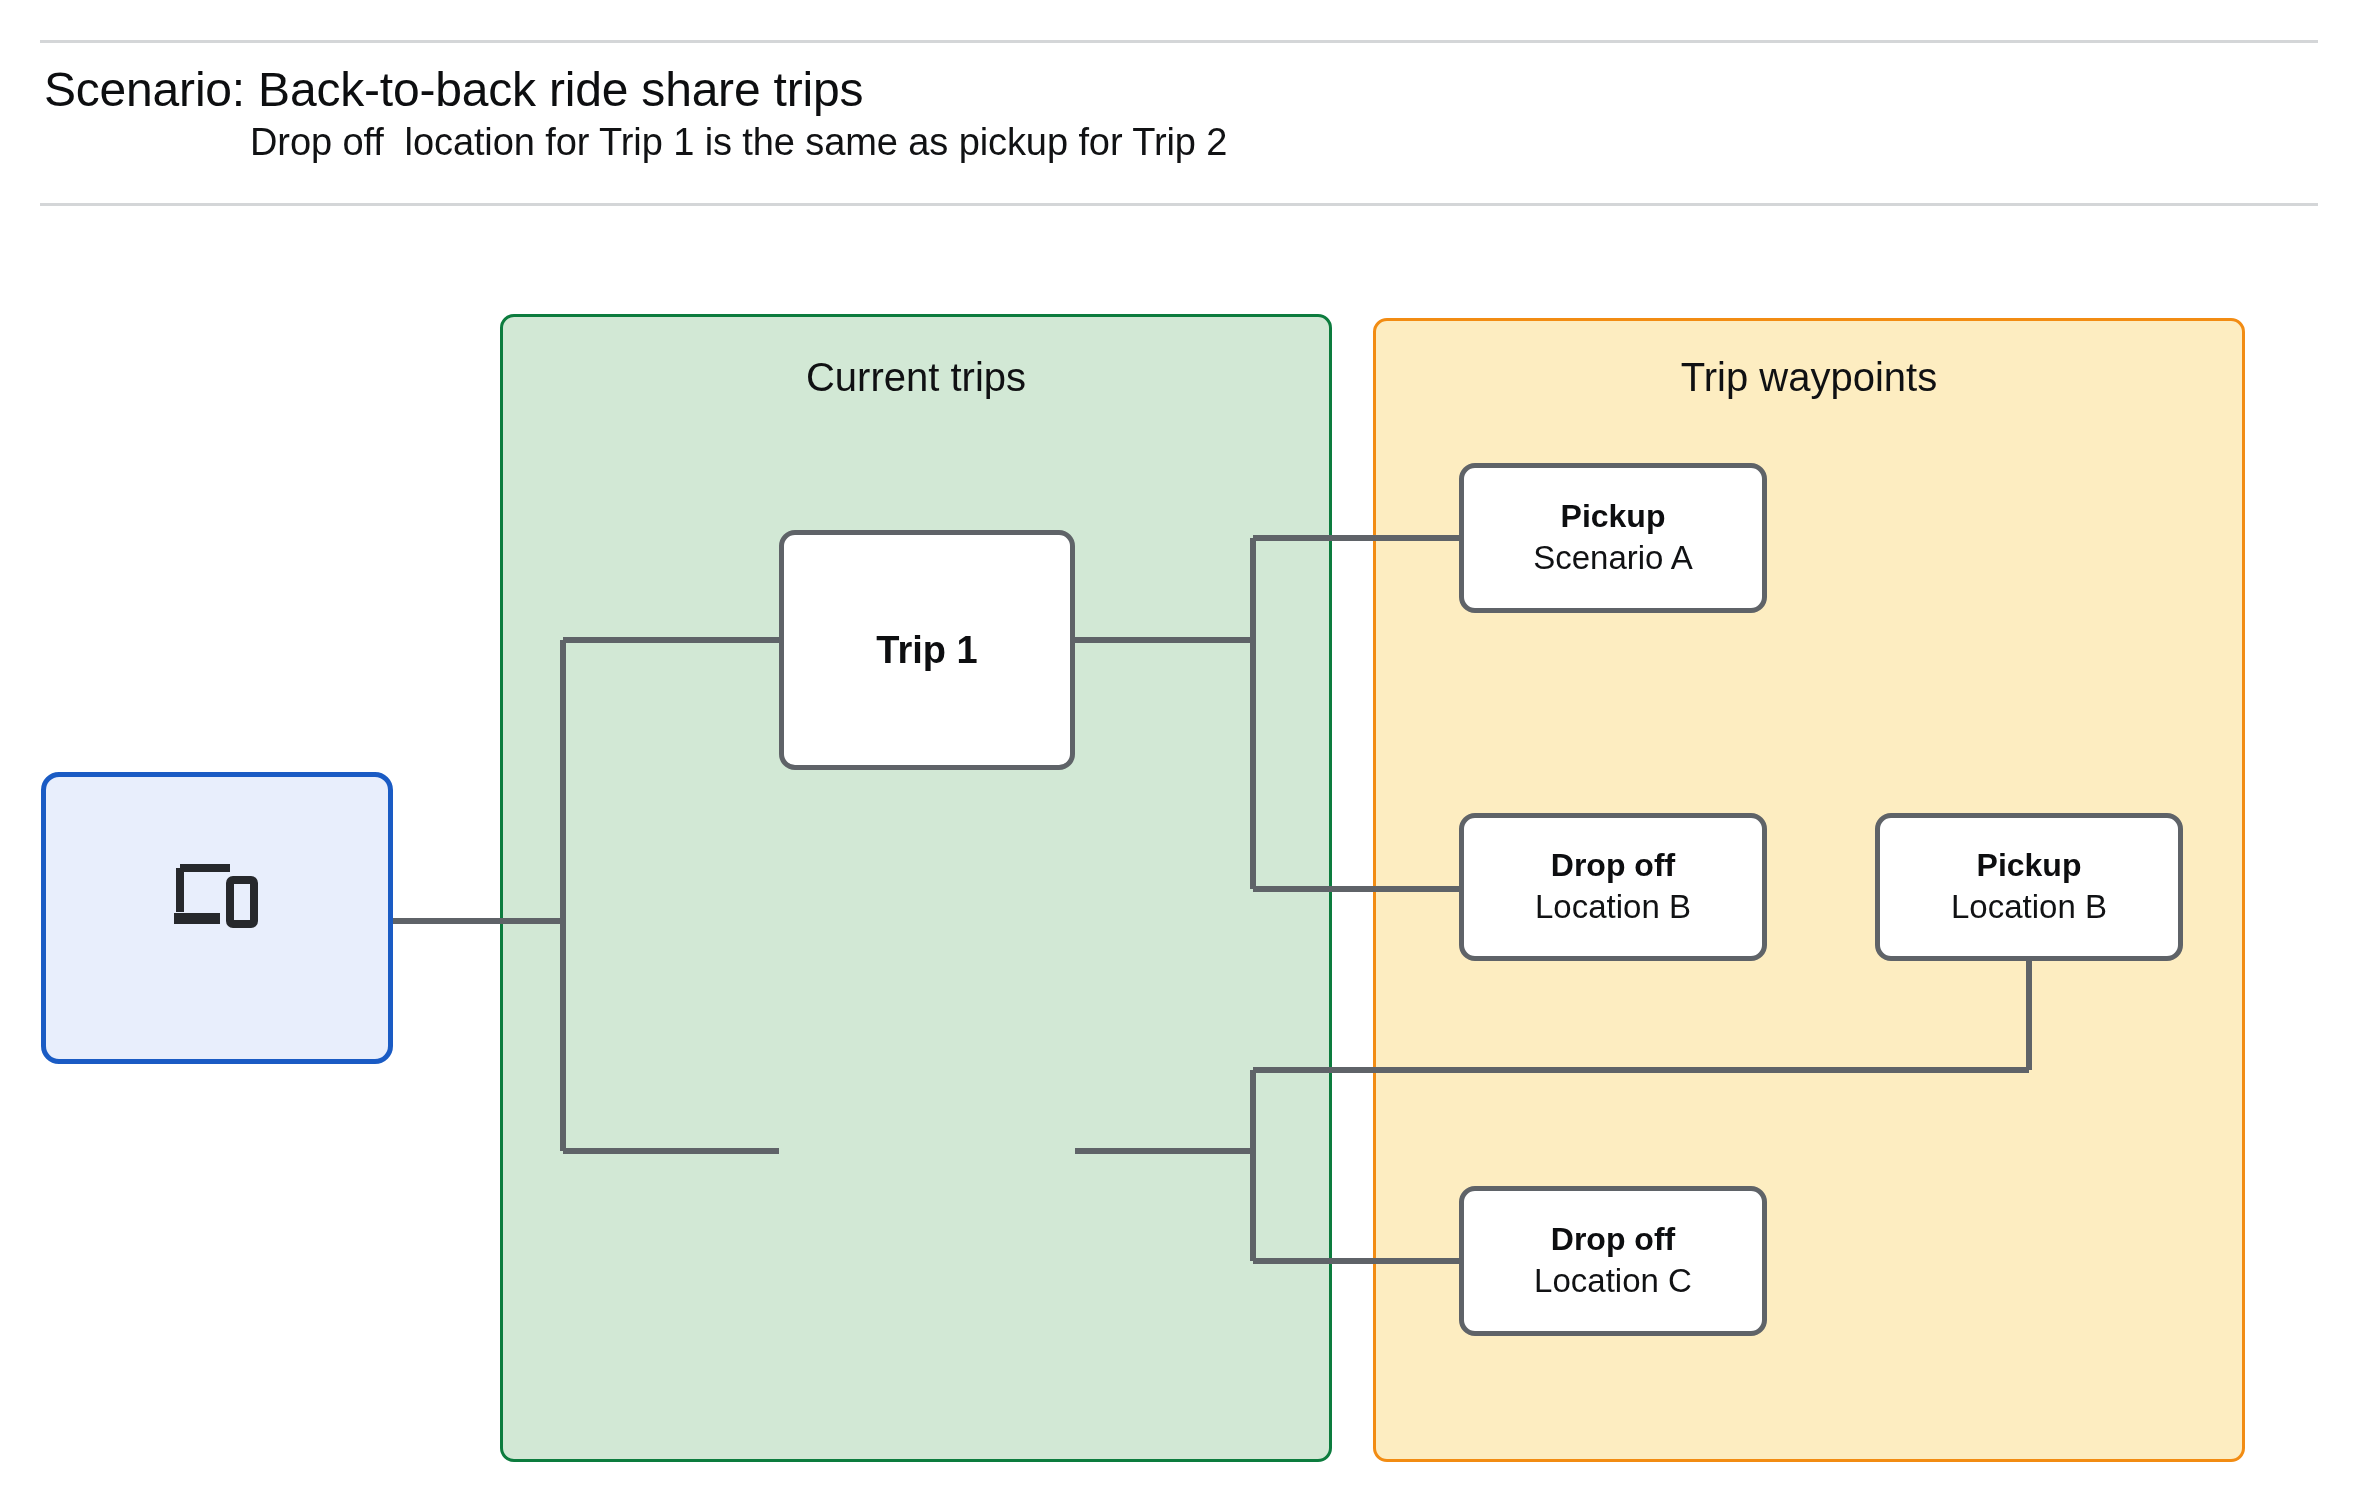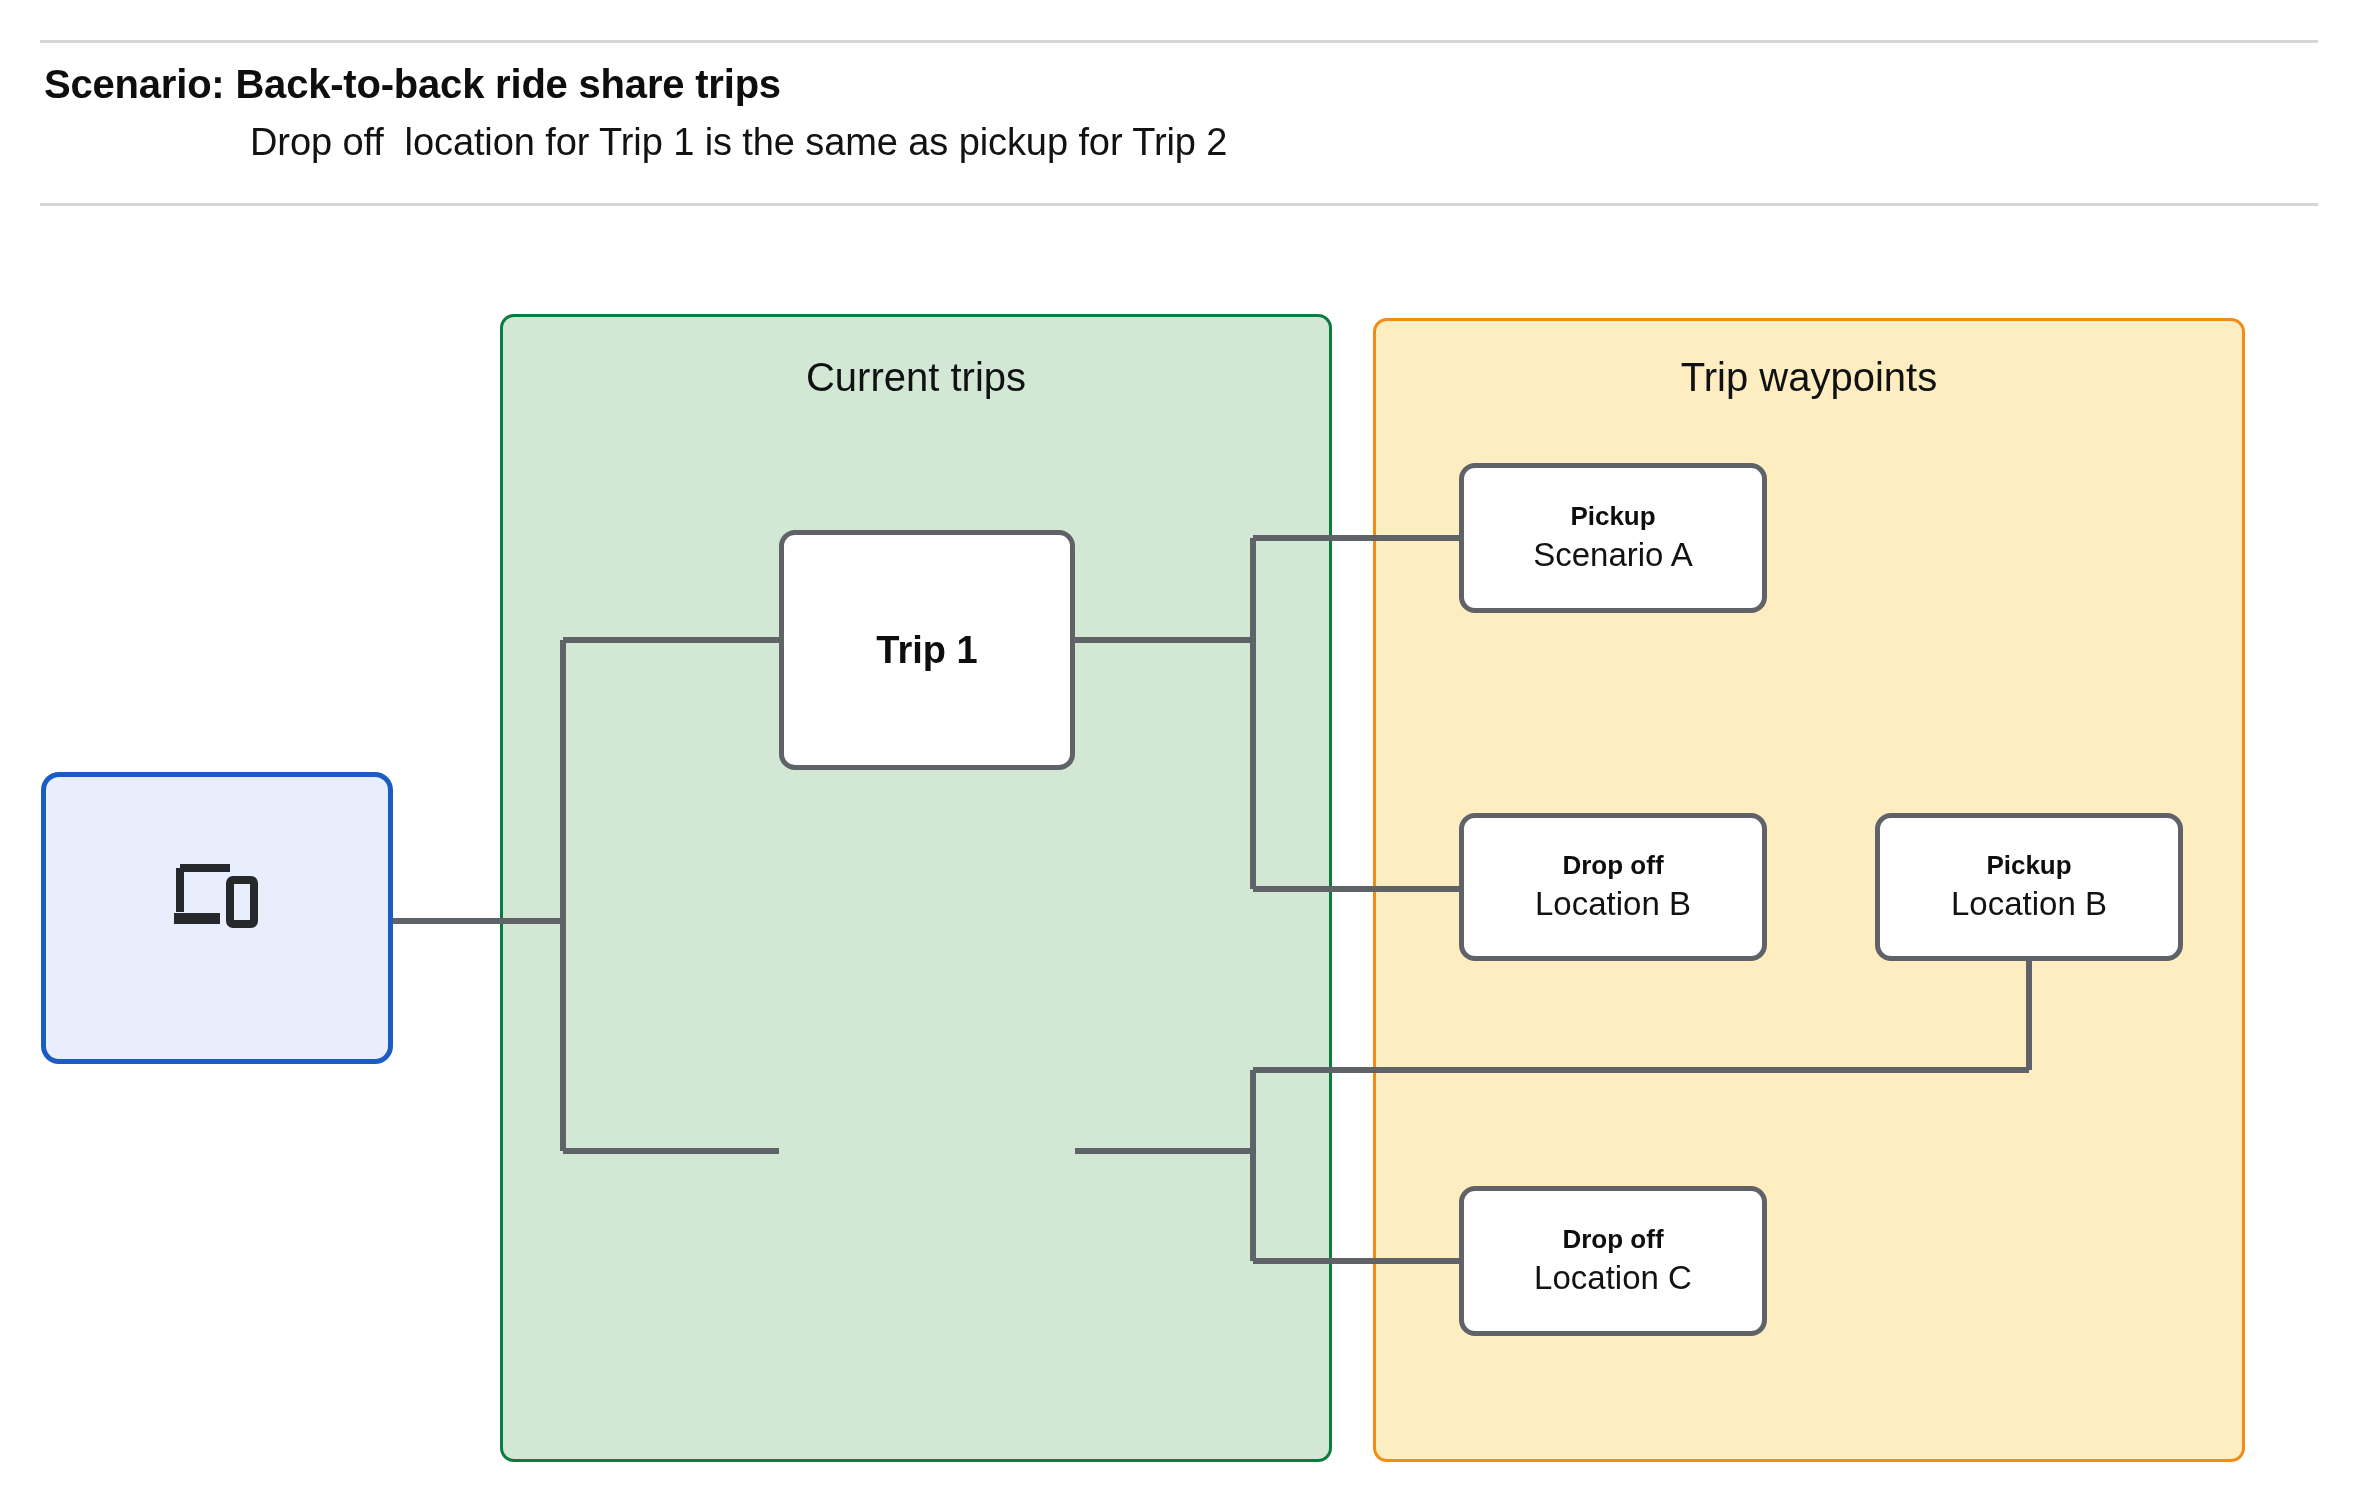--- a/index.html
+++ b/index.html
@@ -25,22 +25,22 @@
     height: 3px;
     background: #d4d6d8;
   }
   #header-rule-top { top: 40px; }
   #header-rule-bottom { top: 203px; }
 
   #page-title {
     position: absolute;
     left: 44px;
     top: 62px;
-    font-size: 40px;
-    font-weight: 700;
+    font-size: 48px;
+    font-weight: 400;
     letter-spacing: -0.2px;
     white-space: pre;
     color: #0d0e10;
   }
   #page-subtitle {
     position: absolute;
     left: 250px;
     top: 121px;
     font-size: 38px;
     font-weight: 400;
@@ -113,21 +113,21 @@
     border: 5px solid #5f6368;
     border-radius: 16px;
     display: flex;
     flex-direction: column;
     align-items: center;
     justify-content: center;
     text-align: center;
     line-height: 1.18;
   }
   .node-title {
-    font-size: 26px;
+    font-size: 32px;
     font-weight: 700;
     color: #0d0e10;
     white-space: pre;
   }
   .node-sub {
     font-size: 33px;
     font-weight: 400;
     color: #111214;
     white-space: pre;
     margin-top: 4px;

